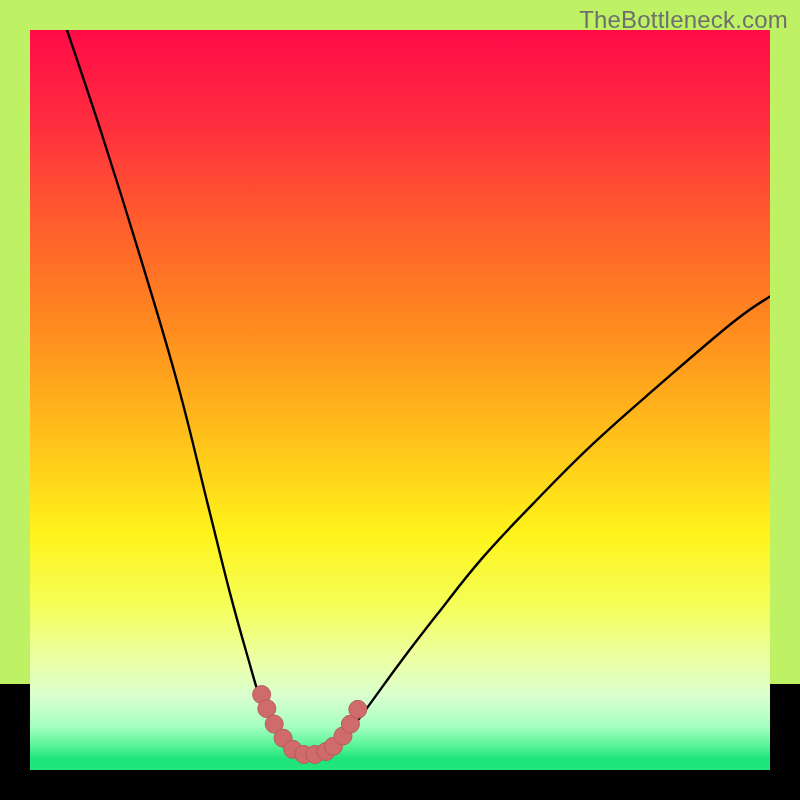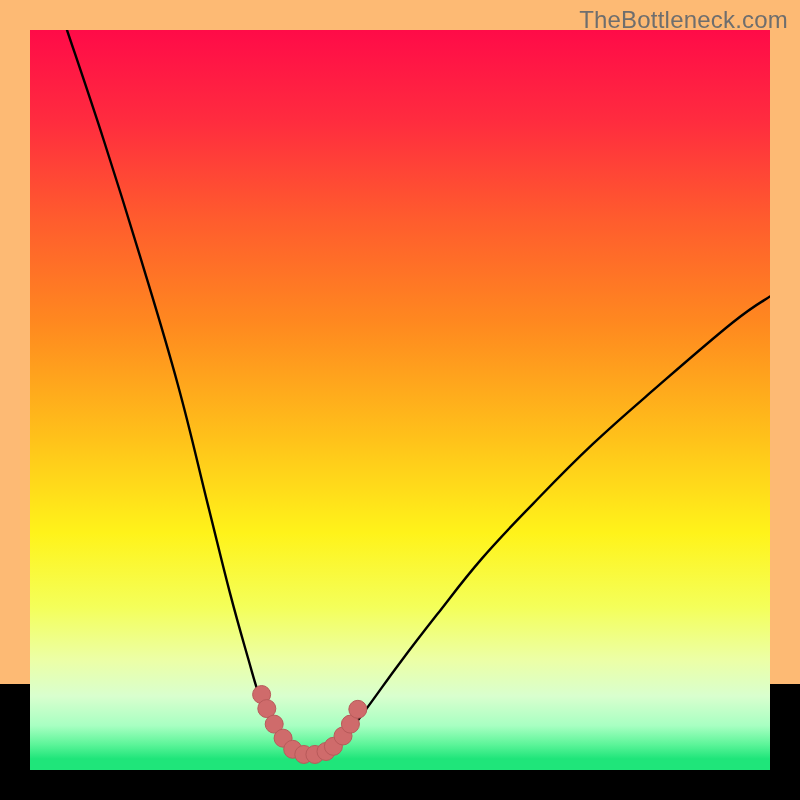--- a/index.html
+++ b/index.html
@@ -8,21 +8,21 @@
     width: 800px;
     height: 800px;
     background: #000;
     overflow: hidden;
     font-family: Arial, Helvetica, sans-serif;
   }
   .stage {
     position: relative;
     width: 800px;
     height: 684px;
-    background: #fdba74;
+    background: #bef264;
   }
   .plot {
     position: absolute;
     left: 30px;
     top: 30px;
     width: 740px;
     height: 740px;
     overflow: hidden;
   }
   .watermark {

